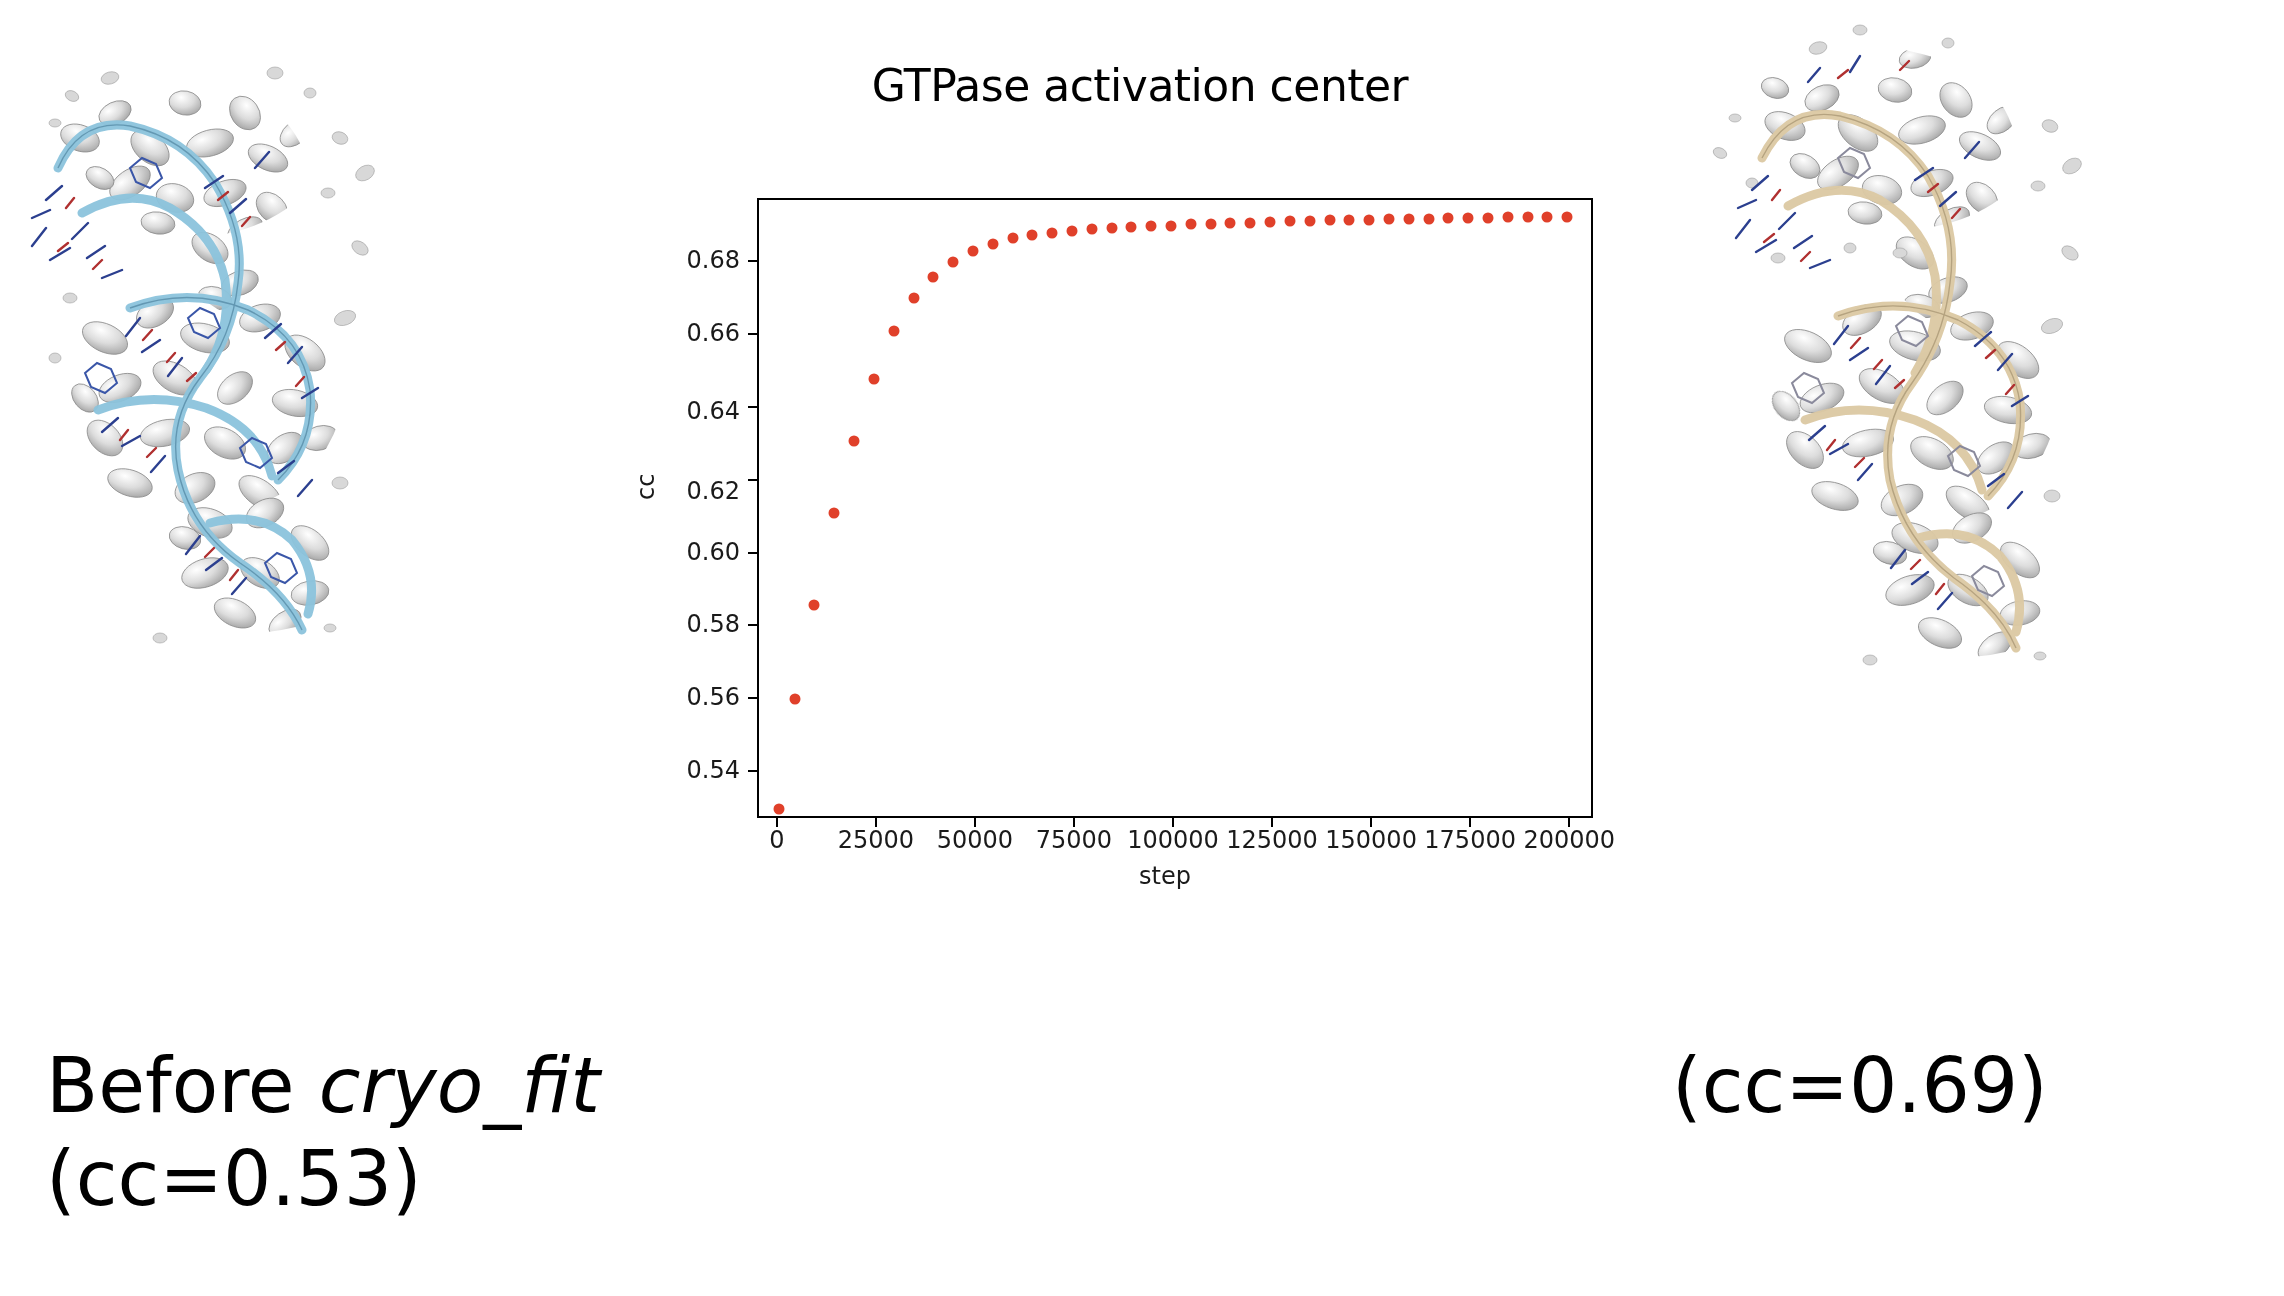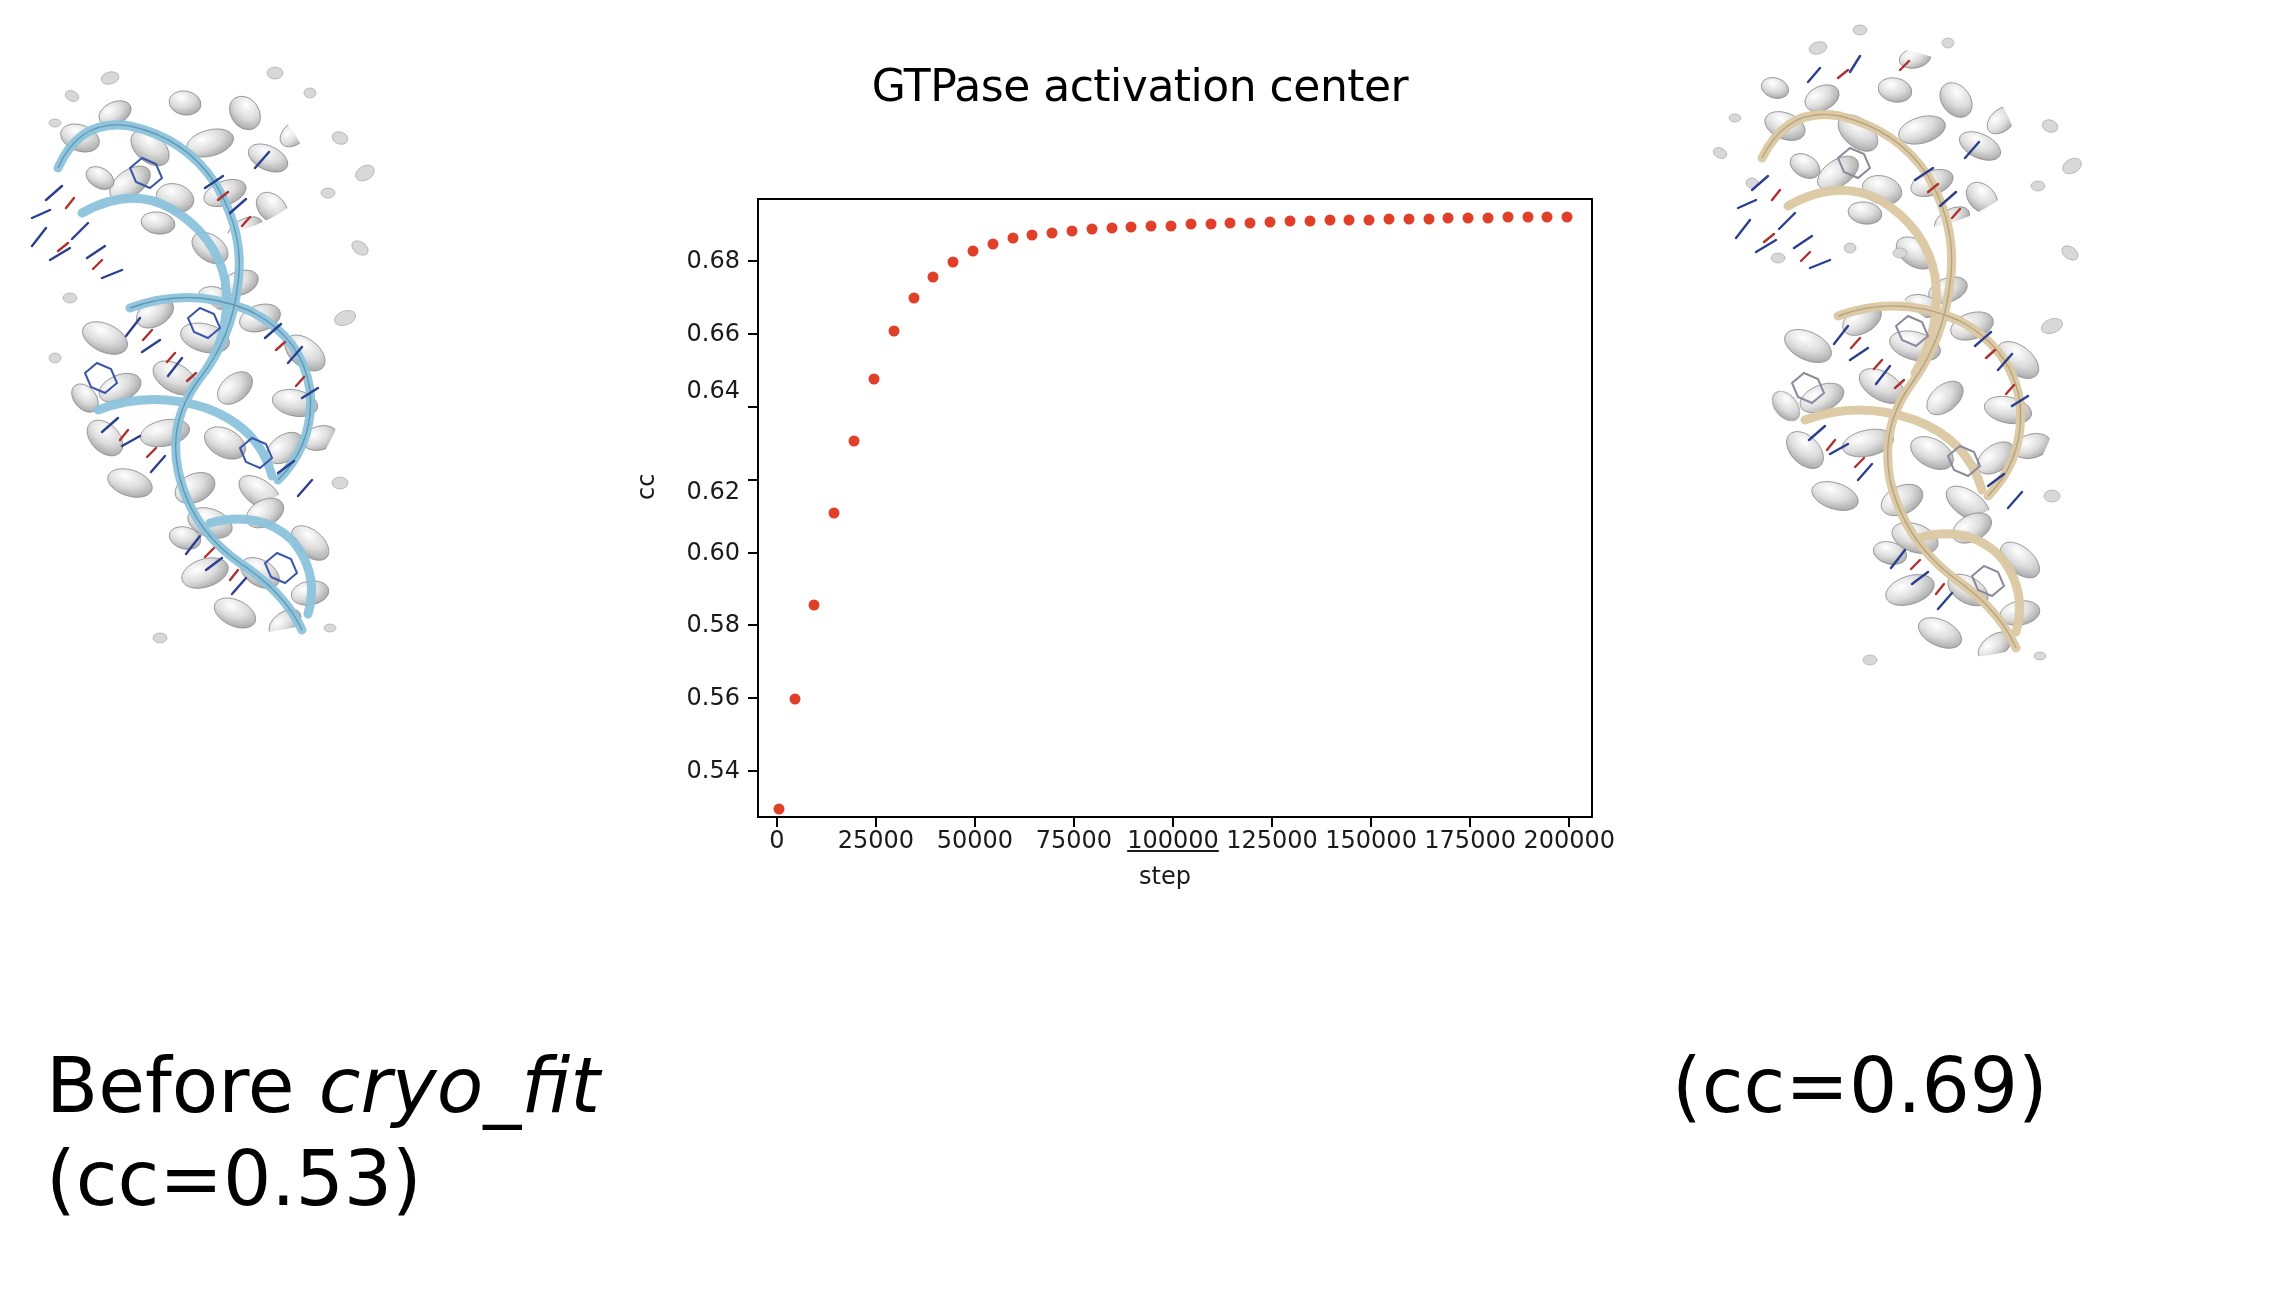--- a/index.html
+++ b/index.html
@@ -462,21 +462,21 @@
 <div id="chart-figure">
 
   <div id="chart-title">GTPase activation center</div>
 
   <div id="ylabels-col">
       <div class="ytick-label" style="top: 572.26px;">0.54</div>
       <div class="ytick-label" style="top: 499.361px;">0.56</div>
       <div class="ytick-label" style="top: 426.462px;">0.58</div>
       <div class="ytick-label" style="top: 353.562px;">0.60</div>
       <div class="ytick-label" style="top: 293px;">0.62</div>
-      <div class="ytick-label" style="top: 192px; margin-left: 48px;">0.64</div>
+      <div class="ytick-label" style="top: 213px; margin-left: 48px;">0.64</div>
       <div class="ytick-label" style="top: 134.864px;">0.66</div>
       <div class="ytick-label" style="top: 61.9645px;">0.68</div>
     </div>
   <div id="yticks-col">
       <div class="ytick-mark" style="top: 572.26px; left: 0px;"></div>
       <div class="ytick-mark" style="top: 499.361px; left: 0px;"></div>
       <div class="ytick-mark" style="top: 426.462px; left: 0px;"></div>
       <div class="ytick-mark" style="top: 353.562px; left: 0px;"></div>
       <div class="ytick-mark" style="top: 280.663px; left: 0px;"></div>
       <div class="ytick-mark" style="top: 207.763px; left: 0px;"></div>
@@ -532,21 +532,21 @@
   <div id="xaxis-row">
       <div class="xtick-mark" style="left: 19.8095px;"></div>
       <div class="xtick-label" style="left: 19.8095px;">0</div>
       <div class="xtick-mark" style="left: 118.857px;"></div>
       <div class="xtick-label" style="left: 118.857px;">25000</div>
       <div class="xtick-mark" style="left: 217.905px;"></div>
       <div class="xtick-label" style="left: 217.905px;">50000</div>
       <div class="xtick-mark" style="left: 316.952px;"></div>
       <div class="xtick-label" style="left: 316.952px;">75000</div>
       <div class="xtick-mark" style="left: 416px;"></div>
-      <div class="xtick-label" style="left: 416px; text-decoration: underline;">100000</div>
+      <div class="xtick-label" style="left: 416px;">100000</div>
       <div class="xtick-mark" style="left: 515.048px;"></div>
       <div class="xtick-label" style="left: 515.048px;">125000</div>
       <div class="xtick-mark" style="left: 614.095px;"></div>
       <div class="xtick-label" style="left: 614.095px;">150000</div>
       <div class="xtick-mark" style="left: 713.143px;"></div>
       <div class="xtick-label" style="left: 713.143px;">175000</div>
       <div class="xtick-mark" style="left: 812.19px;"></div>
       <div class="xtick-label" style="left: 812.19px;">200000</div>
     </div>
   <div id="xlabel-axis">step</div>

